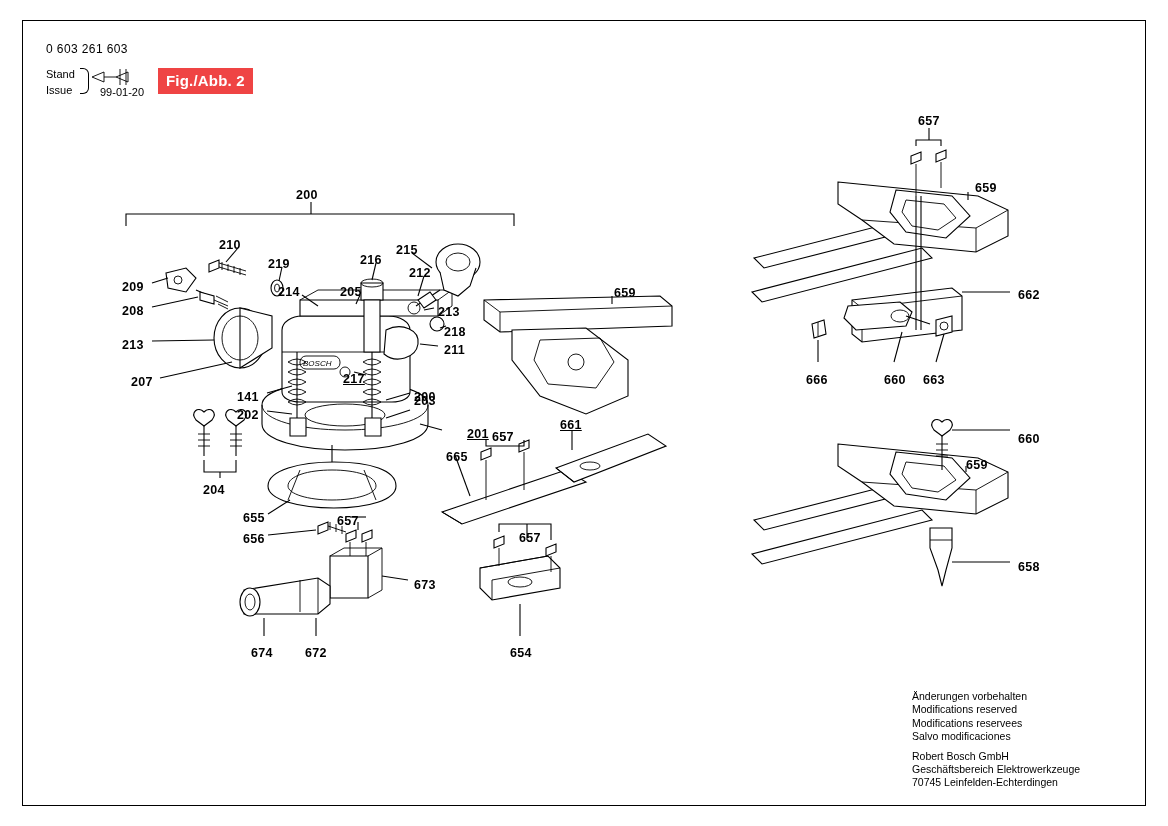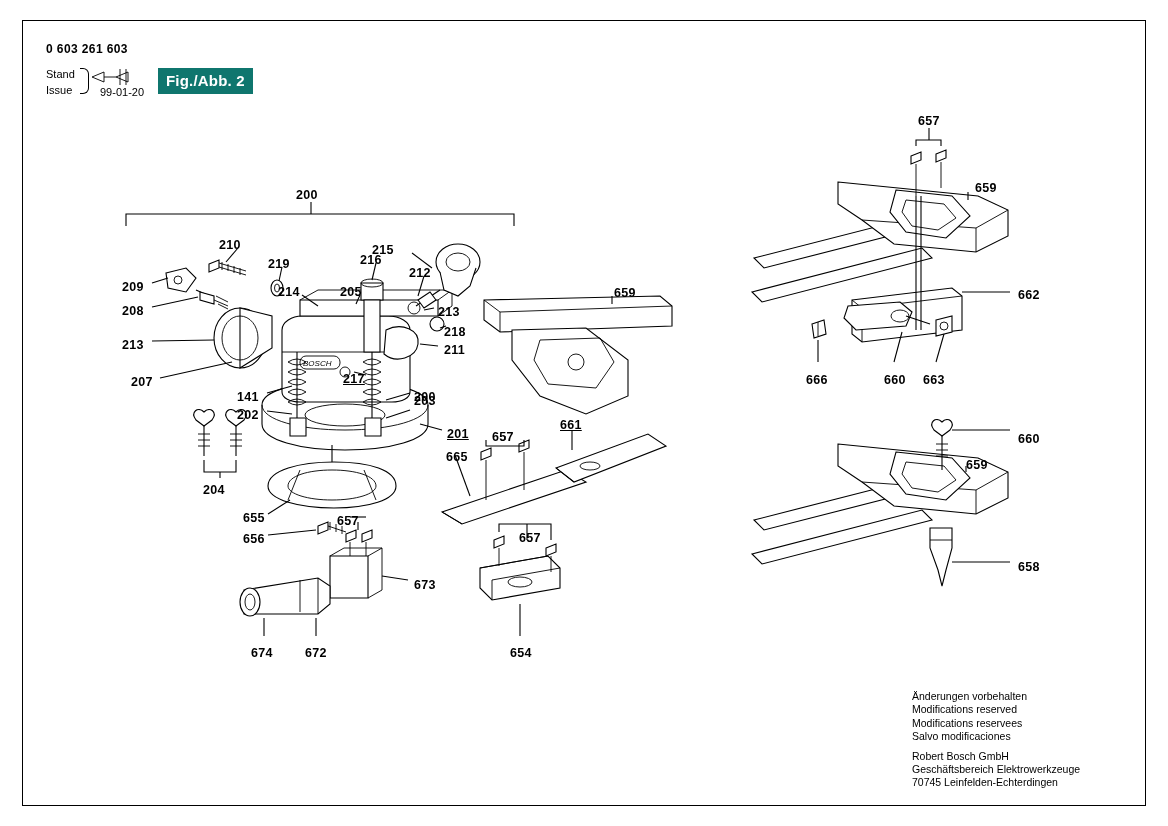--- a/index.html
+++ b/index.html
@@ -10,29 +10,29 @@
     position:relative;
     overflow:hidden;
   }
   #sheet{position:absolute;left:0;top:0;width:1168px;height:826px;}
   .border-frame{
     position:absolute;left:22px;top:20px;width:1124px;height:786px;
     border:1.5px solid #000;box-sizing:border-box;
   }
   
   .hdr{position:absolute;left:46px;top:42px;}
-  .hdr .partno{font-size:12px;letter-spacing:.4px;font-weight:700;}
+  .hdr .partno{font-size:12px;letter-spacing:.4px;font-weight:400;}
   .brace{
     position:absolute;left:36px;top:28px;width:10px;height:26px;
     border-top:1px solid #000;border-right:1px solid #000;border-bottom:1px solid #000;
     border-radius:0 6px 6px 0;
   }
   .figbox{
     position:absolute;left:160px;top:66px;
-    background:#0f766e;color:#fff;font-weight:bold;font-size:15px;
+    background:#ef4444;color:#fff;font-weight:bold;font-size:15px;
     padding:4px 8px 5px 8px;letter-spacing:.2px;
   }
   
   .footer{
     position:absolute;left:912px;top:690px;font-size:10.5px;line-height:13.4px;
   }
   .footer .b{font-weight:normal;}
   
   .lab{
     position:absolute;font-size:12.5px;font-weight:bold;
@@ -352,37 +352,37 @@
       <line class="ln" x1="520" y1="636" x2="520" y2="604"></line>
       <line class="ln" x1="455" y1="455" x2="470" y2="496"></line>
     </g>
   </svg>
 
   <div id="callout-layer">
       <div class="lab" style="left: 296px; top: 188px;">200</div>
       <div class="lab" style="left: 219px; top: 238px;">210</div>
       <div class="lab" style="left: 268px; top: 257px;">219</div>
       <div class="lab" style="left: 360px; top: 253px;">216</div>
-      <div class="lab" style="left: 372px; top: 243px;">215</div>
+      <div class="lab" style="left: 396px; top: 243px;">215</div>
       <div class="lab" style="left: 409px; top: 266px;">212</div>
       <div class="lab" style="left: 122px; top: 280px;">209</div>
       <div class="lab" style="left: 122px; top: 304px;">208</div>
       <div class="lab" style="left: 278px; top: 285px;">214</div>
       <div class="lab" style="left: 340px; top: 285px;">205</div>
       <div class="lab" style="left: 438px; top: 305px;">213</div>
       <div class="lab" style="left: 444px; top: 325px;">218</div>
       <div class="lab" style="left: 122px; top: 338px;">213</div>
       <div class="lab" style="left: 444px; top: 343px;">211</div>
       <div class="lab" style="left: 131px; top: 375px;">207</div>
       <div class="lab" style="left: 343px; top: 372px; text-decoration: underline;">217</div>
       <div class="lab" style="left: 237px; top: 390px;">141</div>
       <div class="lab" style="left: 414px; top: 390px;">200</div>
       <div class="lab" style="left: 237px; top: 408px;">202</div>
       <div class="lab" style="left: 414px; top: 394px;">203</div>
-      <div class="lab" style="left: 447px; top: 427px; text-decoration: underline;">201</div>
+      <div class="lab" style="left: 467px; top: 427px; text-decoration: underline;">201</div>
       <div class="lab" style="left: 492px; top: 430px;">657</div>
       <div class="lab" style="left: 560px; top: 418px; text-decoration: underline;">661</div>
       <div class="lab" style="left: 446px; top: 450px;">665</div>
       <div class="lab" style="left: 203px; top: 483px;">204</div>
       <div class="lab" style="left: 243px; top: 511px;">655</div>
       <div class="lab" style="left: 337px; top: 514px;">657</div>
       <div class="lab" style="left: 243px; top: 532px;">656</div>
       <div class="lab" style="left: 519px; top: 531px;">657</div>
       <div class="lab" style="left: 414px; top: 578px;">673</div>
       <div class="lab" style="left: 251px; top: 646px;">674</div>

